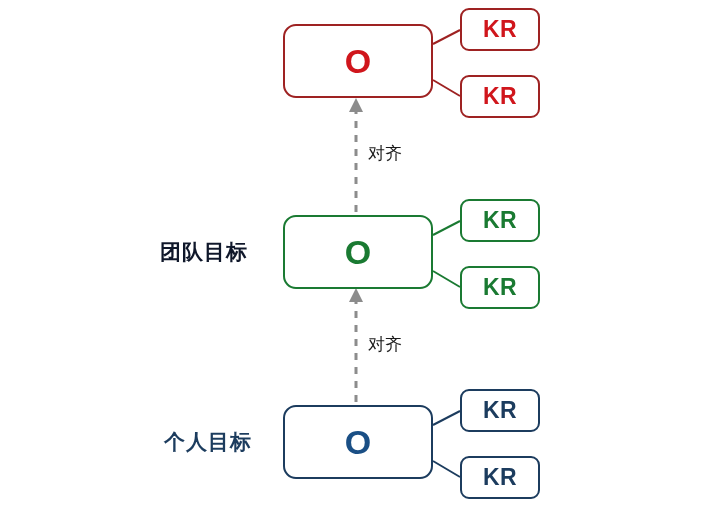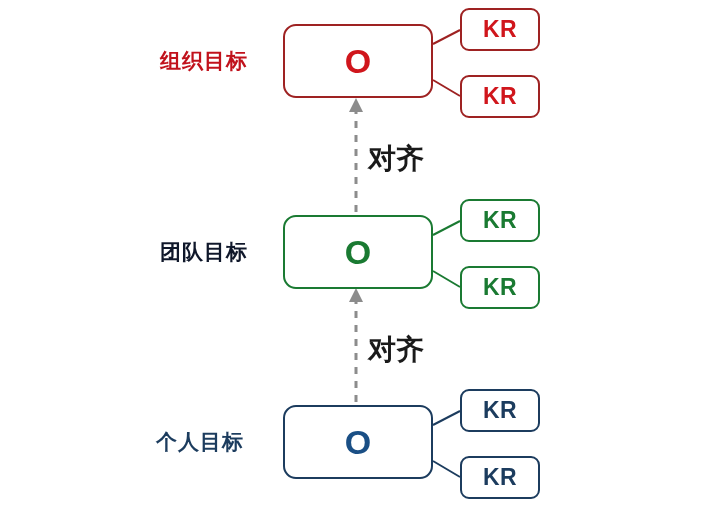--- a/index.html
+++ b/index.html
@@ -66,22 +66,22 @@
     justify-content: center;
   }
   .kr-text {
     font-weight: bold;
     font-size: 23px;
     line-height: 1;
     letter-spacing: 0.5px;
   }
   .align-label {
     position: absolute;
-    font-size: 28px;
-    font-weight: bold;
+    font-size: 17px;
+    font-weight: normal;
     color: #1a1a1a;
     white-space: nowrap;
     line-height: 1;
     font-family: "Liberation Sans", "DejaVu Sans", sans-serif;
   }
 </style>
 </head>
 <body>
 
 <div id="diagram-root">
@@ -101,21 +101,20 @@
       <line x1="356" y1="212" x2="356" y2="111" stroke="#8c8c8c" stroke-width="3" stroke-dasharray="7 7"></line>
       <polygon points="356,98 349,112 363,112" fill="#8c8c8c"></polygon>
     </g>
 
     <g>
       <line x1="356" y1="402" x2="356" y2="301" stroke="#8c8c8c" stroke-width="3" stroke-dasharray="7 7"></line>
       <polygon points="356,288 349,302 363,302" fill="#8c8c8c"></polygon>
     </g>
   </svg>
 
-  <div class="tier-label" style="left:160px; top:50px; color:#c1121c;">组织目标</div>
 
   <div class="o-box" style="left:283px; top:24px; width:150px; height:74px; border-color:#9e2222;">
     <span class="o-glyph" style="color:#d0161c;">O</span>
   </div>
 
   <div class="kr-box" style="left:460px; top:8px; width:80px; height:43px; border-color:#9e2222;">
     <span class="kr-text" style="color:#d0161c;">KR</span>
   </div>
 
   <div class="kr-box" style="left:460px; top:75px; width:80px; height:43px; border-color:#9e2222;">
@@ -133,21 +132,21 @@
   <div class="kr-box" style="left:460px; top:199px; width:80px; height:43px; border-color:#1a7a32;">
     <span class="kr-text" style="color:#1a7a32;">KR</span>
   </div>
 
   <div class="kr-box" style="left:460px; top:266px; width:80px; height:43px; border-color:#1a7a32;">
     <span class="kr-text" style="color:#1a7a32;">KR</span>
   </div>
 
   <div class="align-label" style="left:368px; top:336px;">对齐</div>
 
-  <div class="tier-label" style="left:156px; top:431px; color:#1c3c5e;">个人目标</div>
+  <div class="tier-label" style="left:164px; top:431px; color:#1c3c5e;">个人目标</div>
 
   <div class="o-box" style="left:283px; top:405px; width:150px; height:74px; border-color:#1c3c5e;">
     <span class="o-glyph" style="color:#1a4f85;">O</span>
   </div>
 
   <div class="kr-box" style="left:460px; top:389px; width:80px; height:43px; border-color:#1c3c5e;">
     <span class="kr-text" style="color:#1c3c5e;">KR</span>
   </div>
 
   <div class="kr-box" style="left:460px; top:456px; width:80px; height:43px; border-color:#1c3c5e;">

